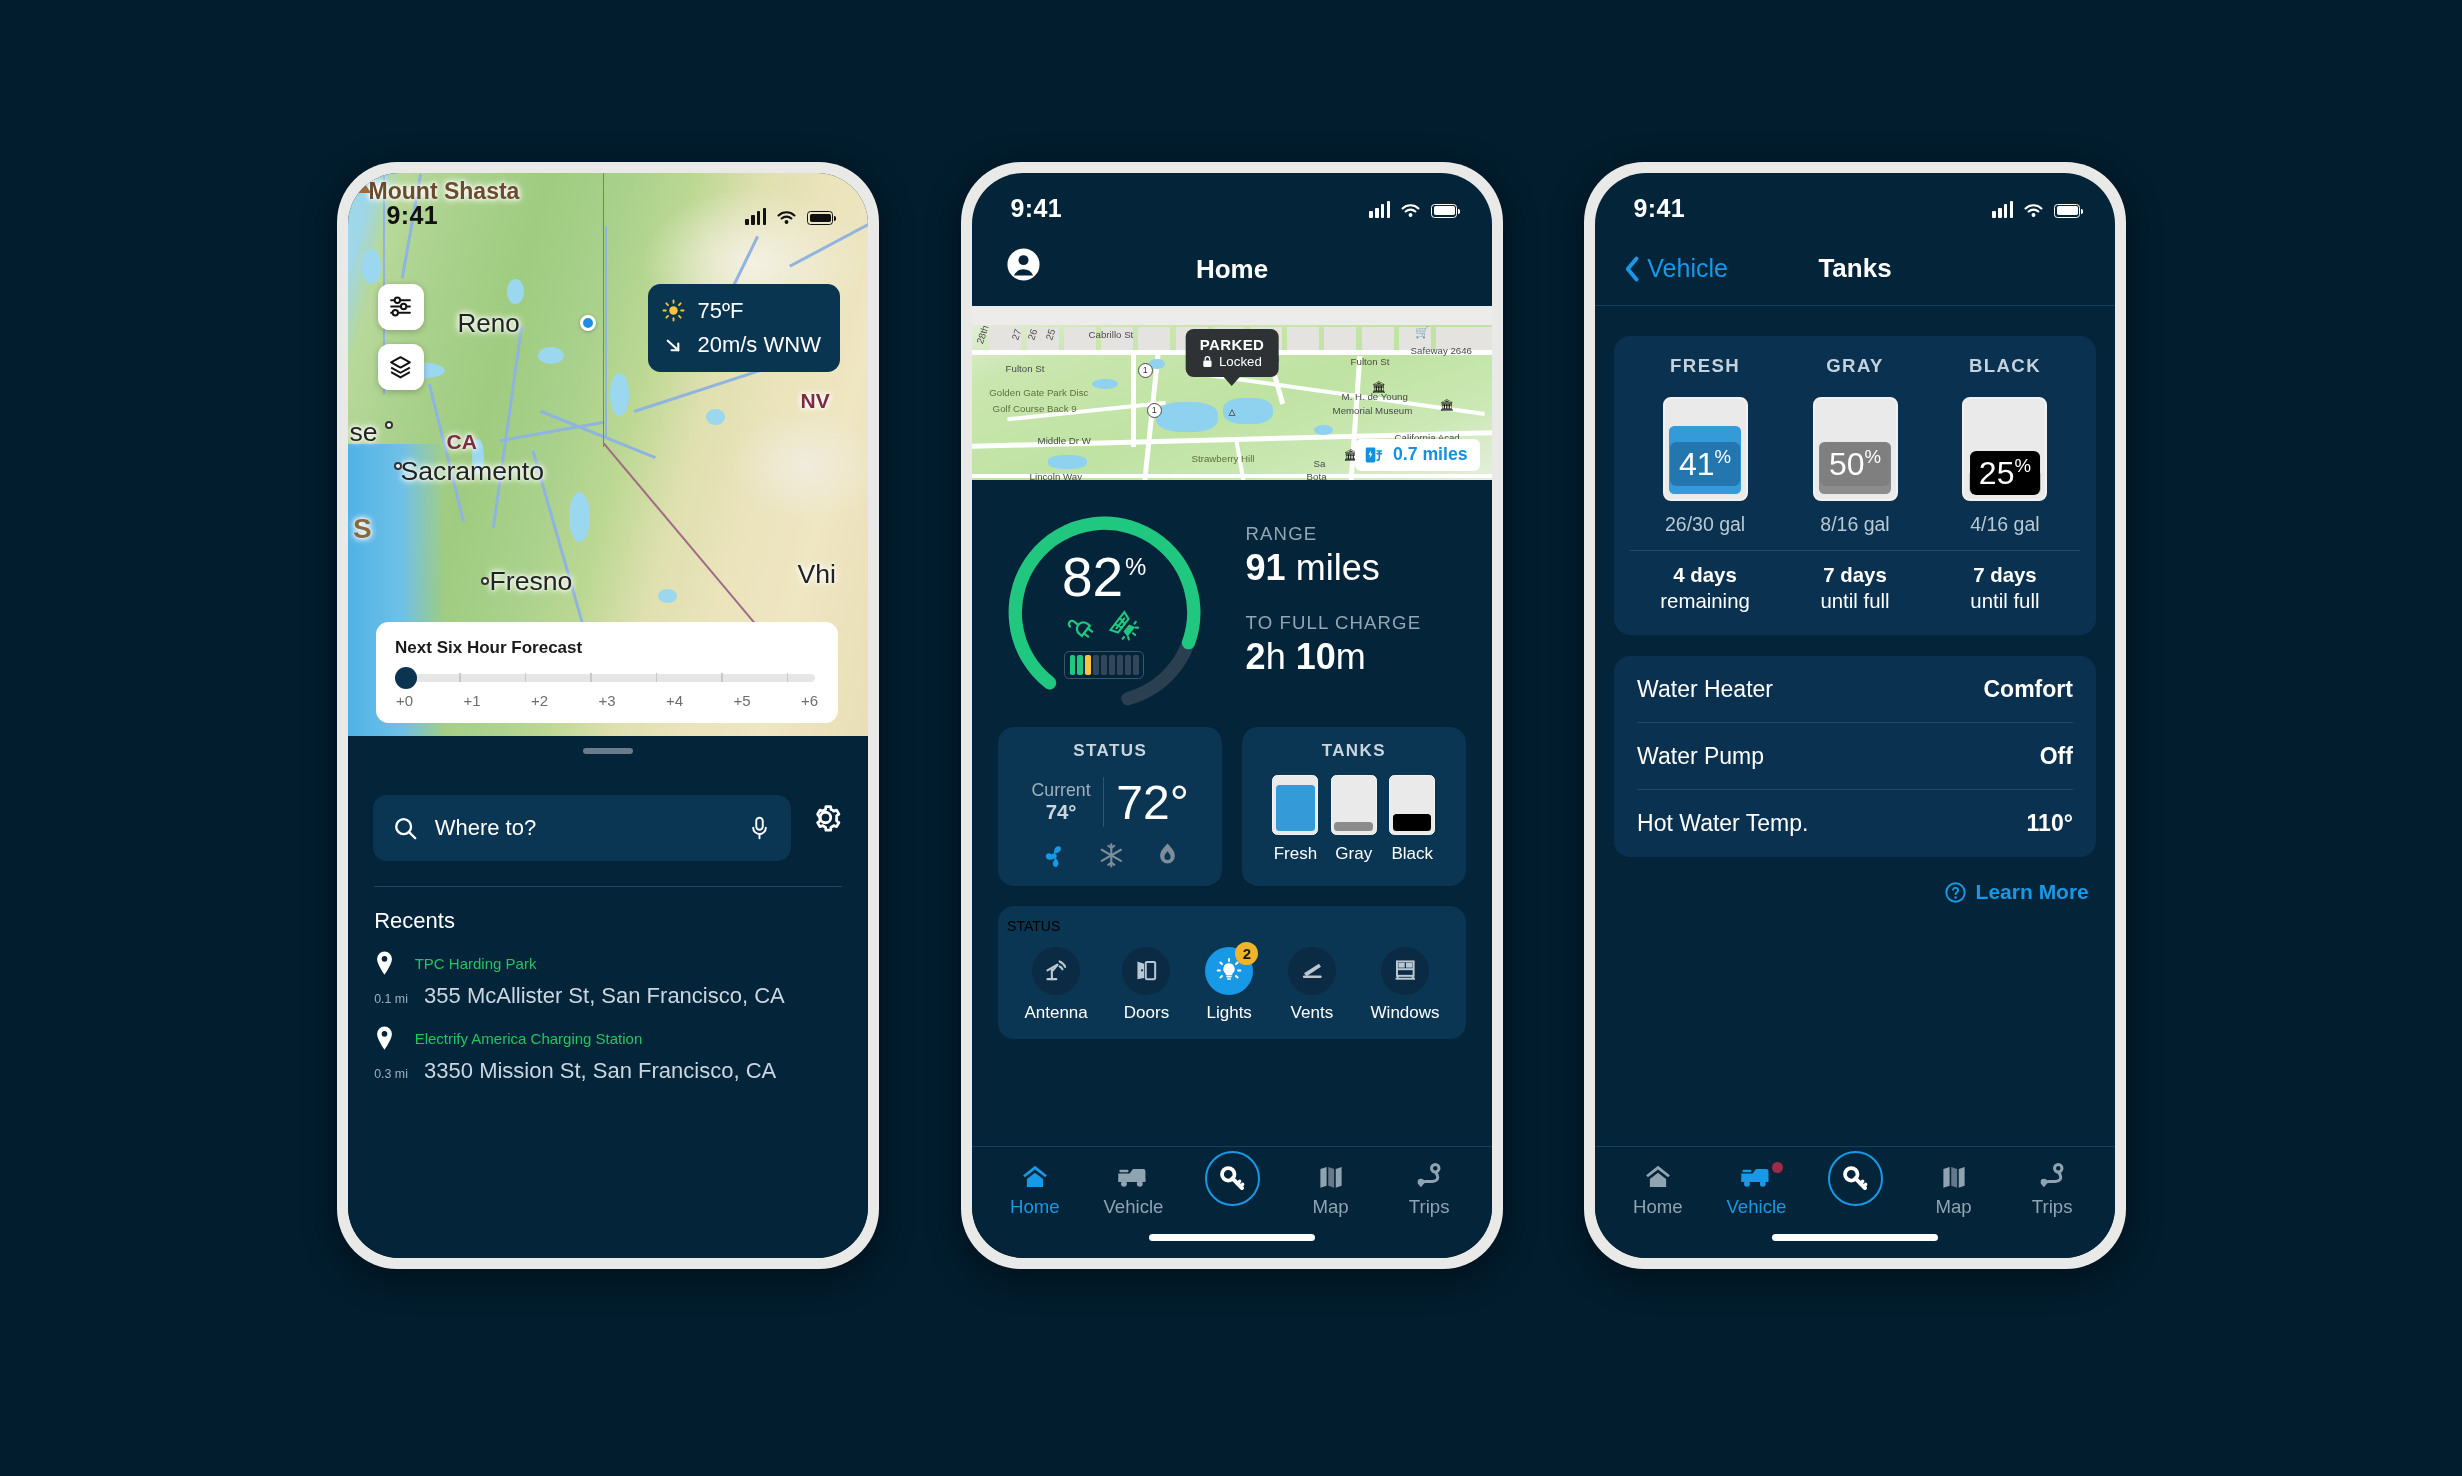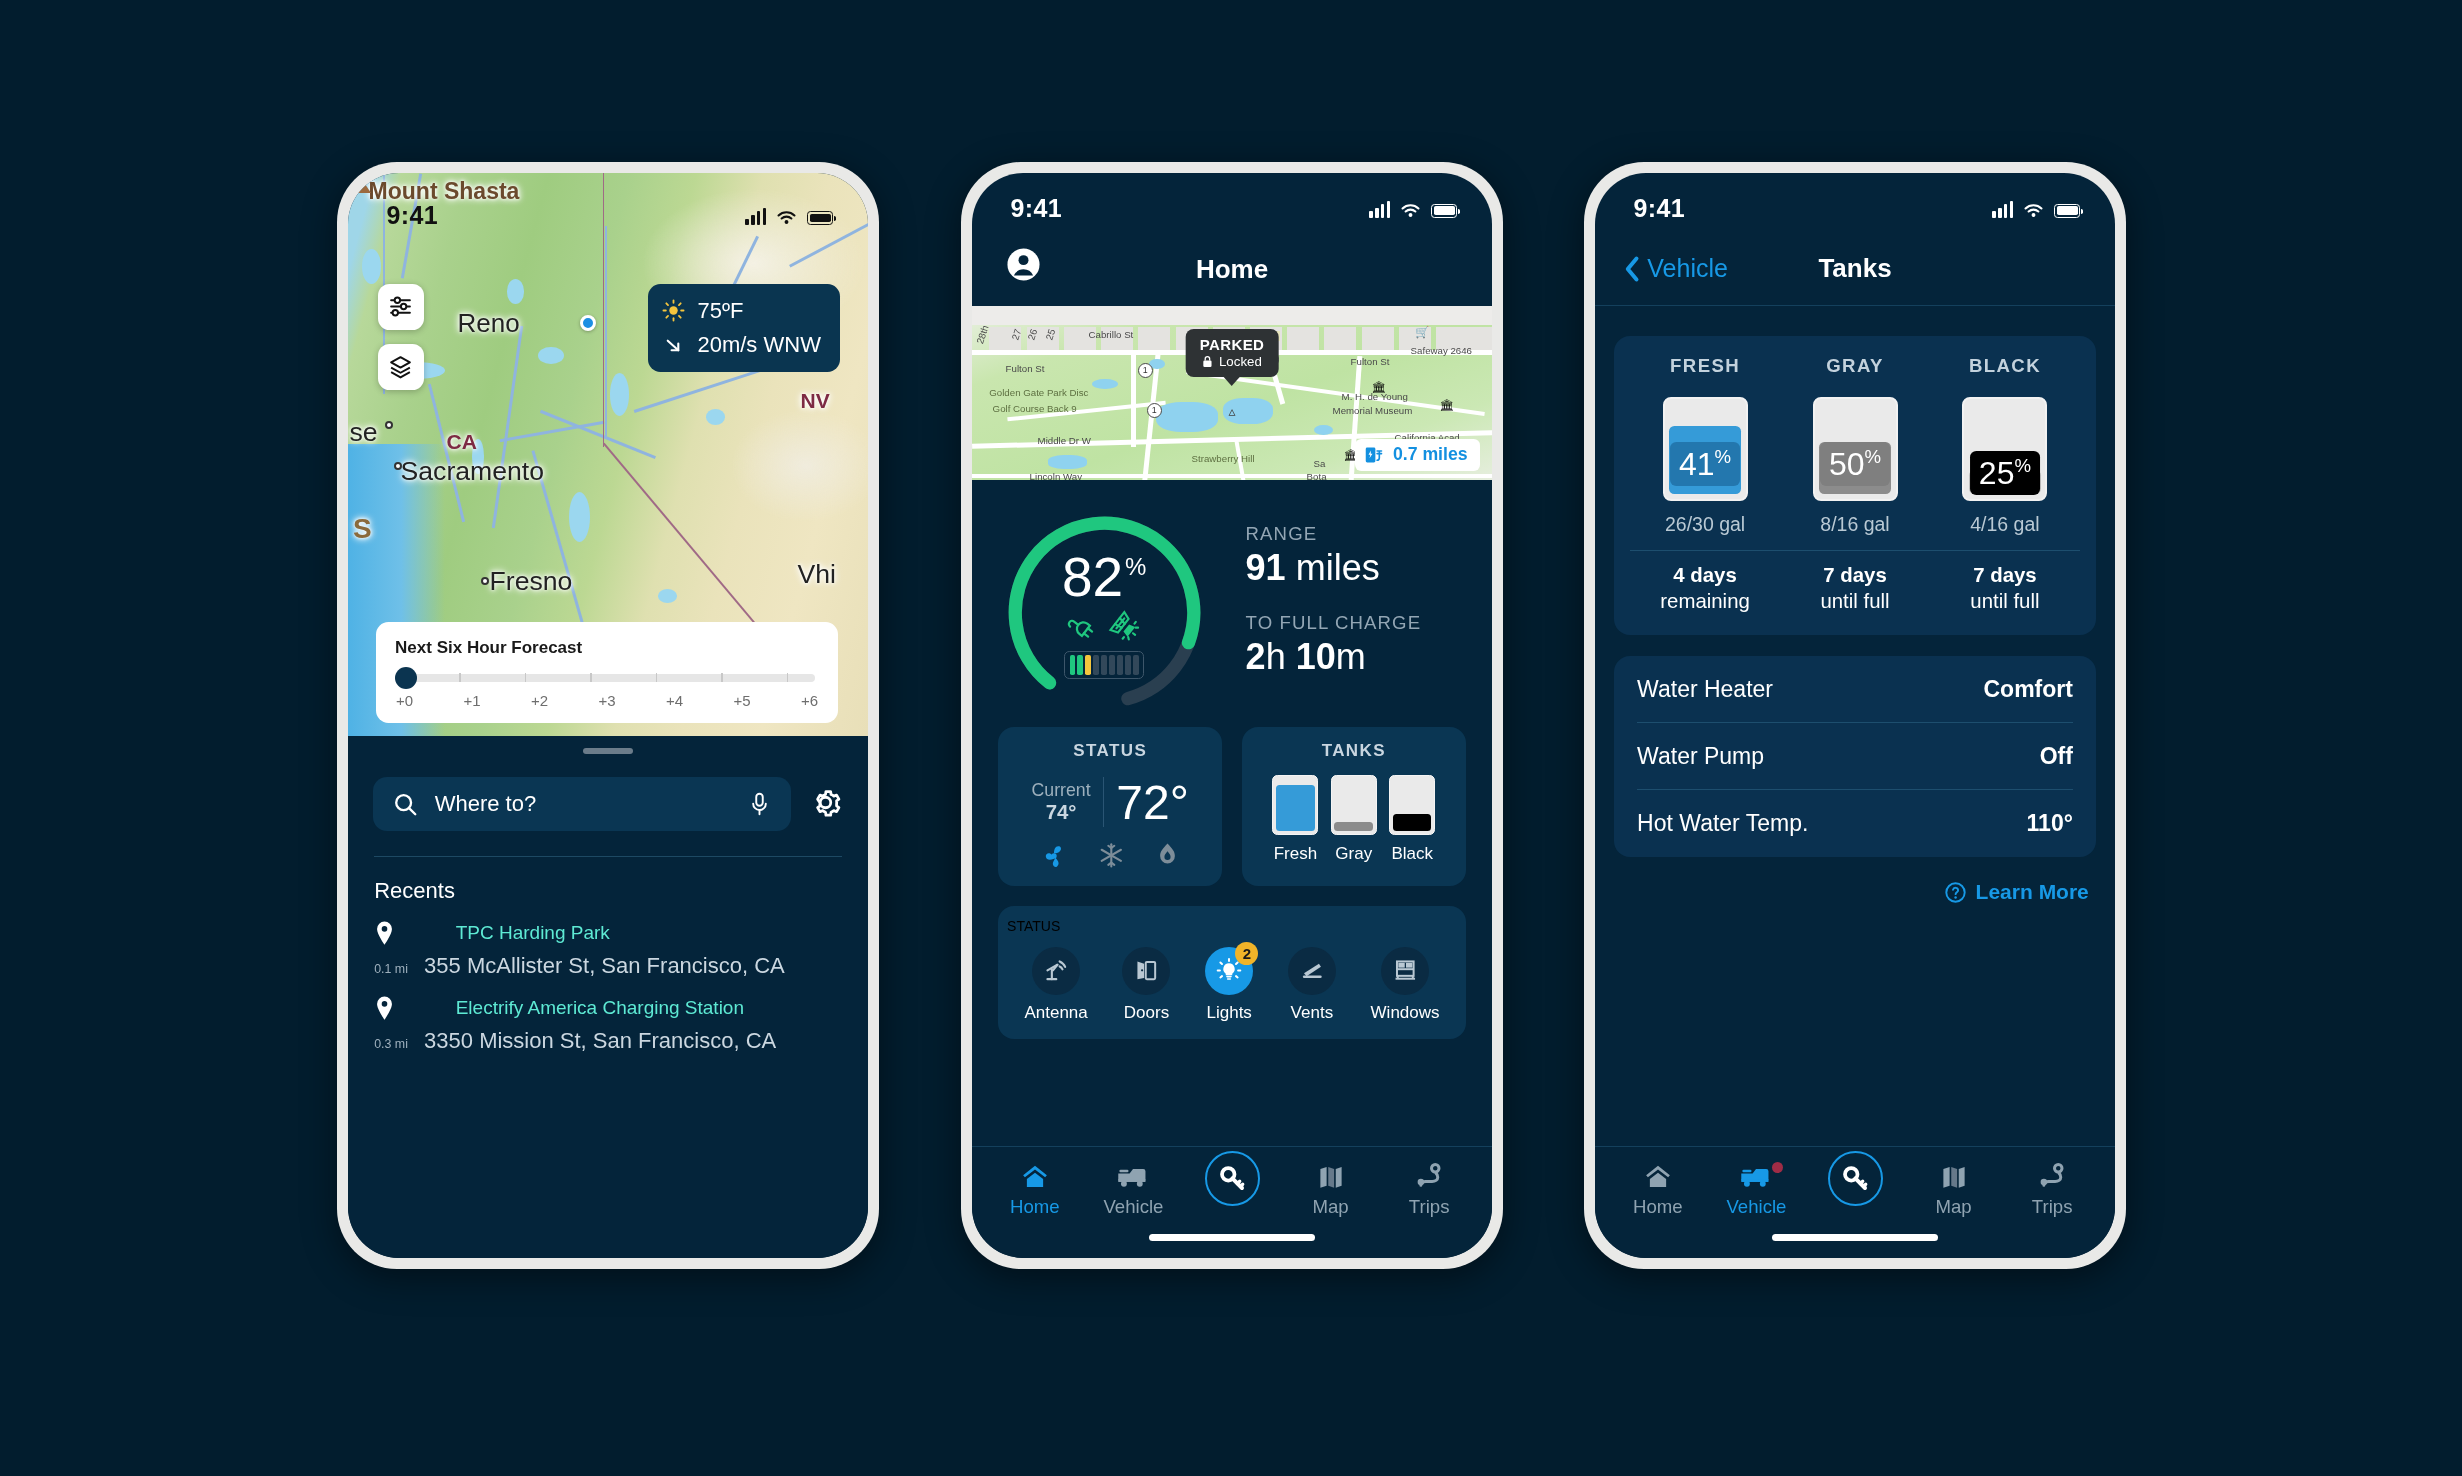--- a/index.html
+++ b/index.html
@@ -115,29 +115,29 @@
     position:absolute; left:-3.5px; top:-7px; width:22px; height:22px;
     background:#0B3450; border-radius:50%;
   }
   .fc-ticks { display:flex; justify-content:space-between; margin-top:10.6px; padding:0 0.9px; }
   .fc-ticks span { font-size:15px; color:#6e6e6e; }
 
   .sheet1 { position:absolute; left:0; right:0; top:563px; bottom:0; background:#04243A; }
   .grabber { width:50px; height:6.2px; background:#6b7c8a; border-radius:3.5px; margin:12.4px auto 0 auto; }
   .searchrow { display:flex; align-items:center; gap:17.7px; padding:23px 25px 0 25px; }
   .searchbox {
-    flex:1; height:54px; background:#0A3653; border-radius:14px;
-    display:flex; align-items:center; gap:16px; padding:0 19.5px;
+    flex:1; height:66px; background:#0A3653; border-radius:14px;
+    display:flex; align-items:center; gap:16px; padding:0 19.5px;margin-top:18px;
   }
   .searchbox .ph { flex:1; font-size:22px; color:#fff; }
   .divider1 { height:0.9px; background:#1d4963; margin:25px 26.6px 0 26.6px; }
   .recents-h { font-size:22px; color:#fff; padding:21px 26.6px 0 26.6px; }
   .recent { padding:16px 26.6px 0 26.6px; }
   .rec-top { display:flex; align-items:center; gap:19.5px; }
-  .rec-name { font-size:19px; color:#5eead4;margin-left:41px; }
+  .rec-name { font-size:15px; color:#22c55e; }
   .rec-bot { display:flex; align-items:baseline; gap:8.9px; margin-top:6.2px; }
   .rec-dist { font-size:12.4px; color:#9eb0bd; width:41px; }
   .rec-addr { font-size:22px; color:#cbd7e0; }
 
   
   .navbar2 {
     height:73px; display:flex; align-items:center; justify-content:center;
     position:relative; background:#04243A;
   }
   .navbar2 .title { font-size:26px; color:#fff; font-weight:bold; }

